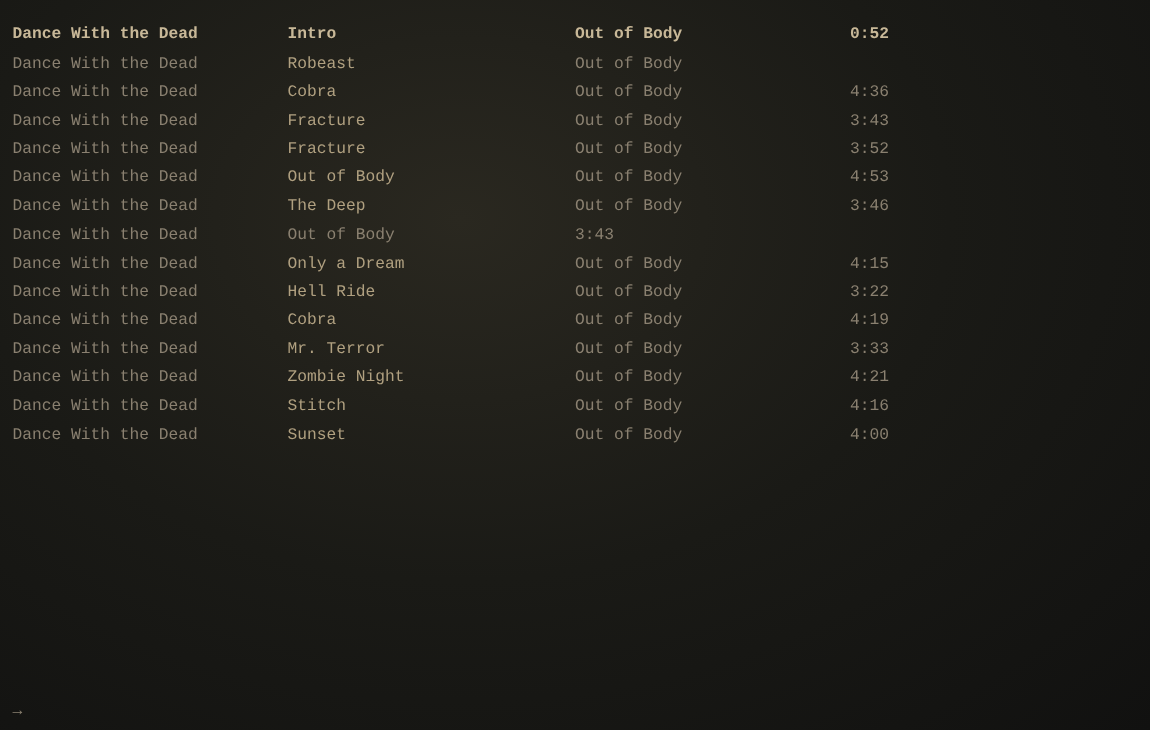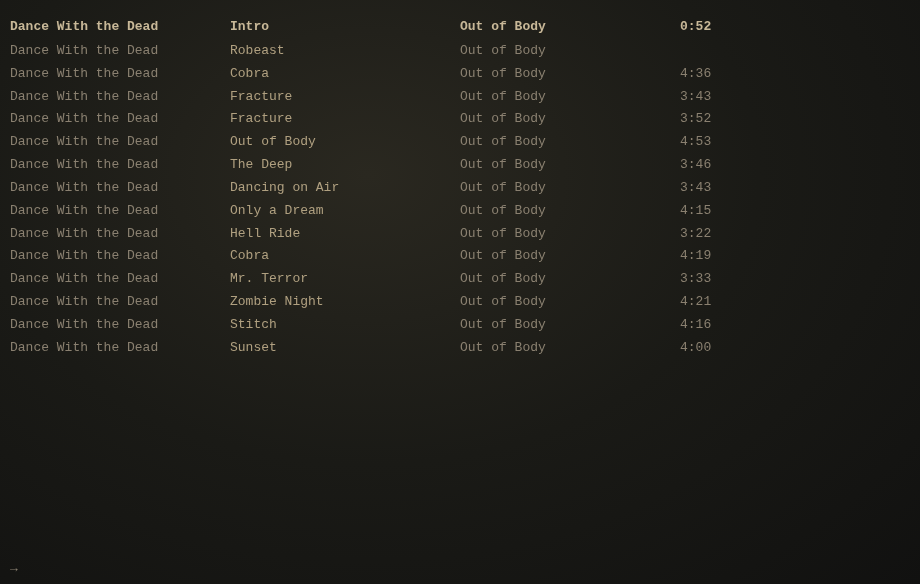--- a/index.html
+++ b/index.html
@@ -98,21 +98,20 @@
       <span class="col-duration">4:53</span>
     </div>
     <div class="track-row">
       <span class="col-artist">Dance With the Dead</span>
       <span class="col-title">The Deep</span>
       <span class="col-album">Out of Body</span>
       <span class="col-duration">3:46</span>
     </div>
     <div class="track-row">
       <span class="col-artist">Dance With the Dead</span>
-      <span class="col-title">Dancing on Air</span>
       <span class="col-album">Out of Body</span>
       <span class="col-duration">3:43</span>
     </div>
     <div class="track-row">
       <span class="col-artist">Dance With the Dead</span>
       <span class="col-title">Only a Dream</span>
       <span class="col-album">Out of Body</span>
       <span class="col-duration">4:15</span>
     </div>
     <div class="track-row">

